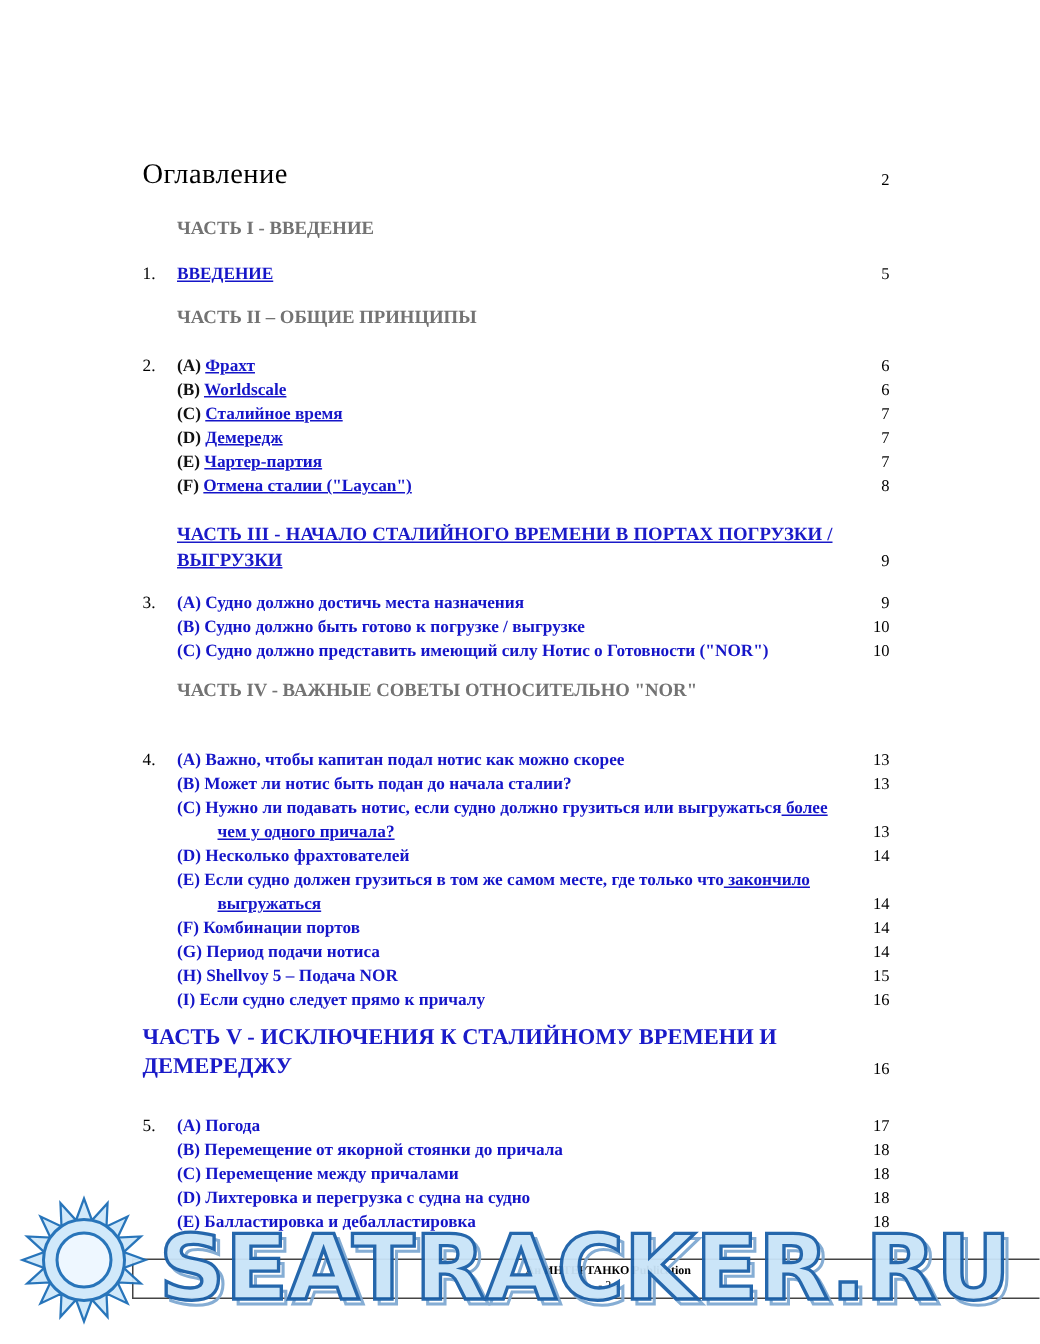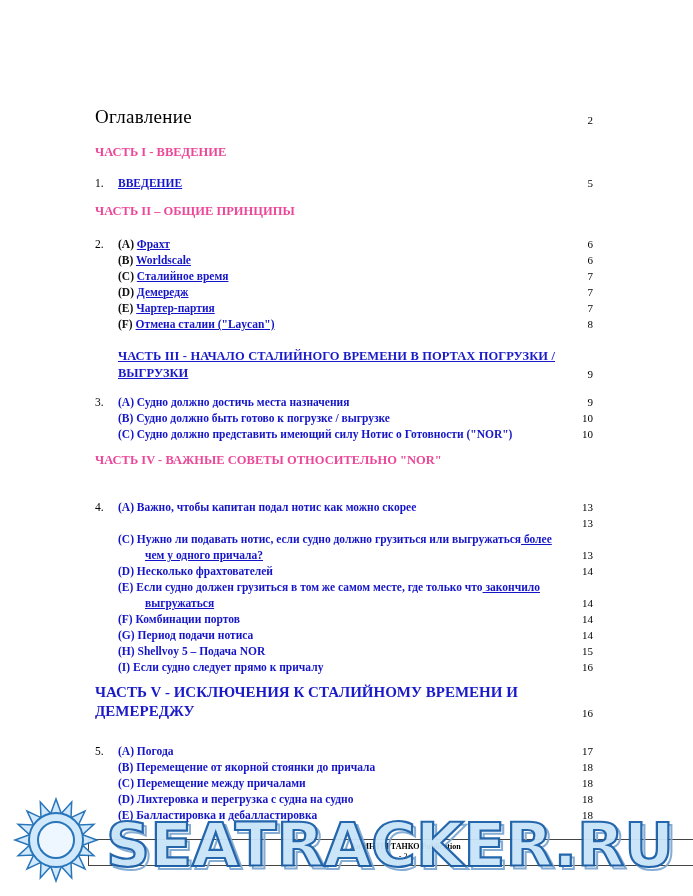--- a/index.html
+++ b/index.html
@@ -15,21 +15,21 @@
 
   .page {
     flex:none; width:30px; margin-left:auto; text-align:right;
     font-size:11px; font-weight:normal; color:#000; align-self:flex-end;
     line-height:16px;
   }
 
   
   .hrow { display:flex; font-weight:bold; font-size:12.5px; line-height:17px; }
   .hrow .htext { flex:1; padding-right:8px; }
-  .hrow.black { color:#ec4899; }
+  .hrow.black { color:#737373; margin-left:23px; }
   .hrow.blue-underline { color:#1a1ac8; margin-left:23px;justify-content:center; }
   .hrow.blue-underline .htext { text-decoration:underline; text-align:justify; }
   .hrow.blue-large { color:#1a1ac8; font-size:15px; line-height:19px; }
   .hrow.blue-large .htext { white-space:pre-line; }
 
   
   .erow { display:flex; font-size:11.5px; line-height:16px; font-weight:bold; color:#1515c8; }
   .num { flex:none; width:23px; color:#000; font-weight:normal; }
   .etext { flex:1; padding-left:27px; text-indent:-27px; padding-right:8px; }
   .etext.link .t { text-decoration:underline; }
@@ -142,20 +142,21 @@
         <div class="htext">ЧАСТЬ IV - ВАЖНЫЕ СОВЕТЫ ОТНОСИТЕЛЬНО "NOR"</div>
       </div>
       <div class="entries b7">
         <div class="erow">
           <div class="num">4.</div>
           <div class="etext plain"><span class="letter">(A) </span><span class="t">Важно, чтобы капитан подал нотис как можно скорее</span></div>
           <div class="page">13</div>
         </div>
         <div class="erow">
           <div class="num"></div>
+          <div class="etext plain"><span class="letter">(B) </span><span class="t">Может ли нотис быть подан до начала сталии?</span></div>
           <div class="page">13</div>
         </div>
         <div class="erow">
           <div class="num"></div>
           <div class="etext plain"><span class="letter">(C) </span><span class="t">Нужно ли подавать нотис, если судно должно грузиться или выгружаться</span><span class="tail"> более чем у одного причала?</span></div>
           <div class="page">13</div>
         </div>
         <div class="erow">
           <div class="num"></div>
           <div class="etext plain"><span class="letter">(D) </span><span class="t">Несколько фрахтователей</span></div>

